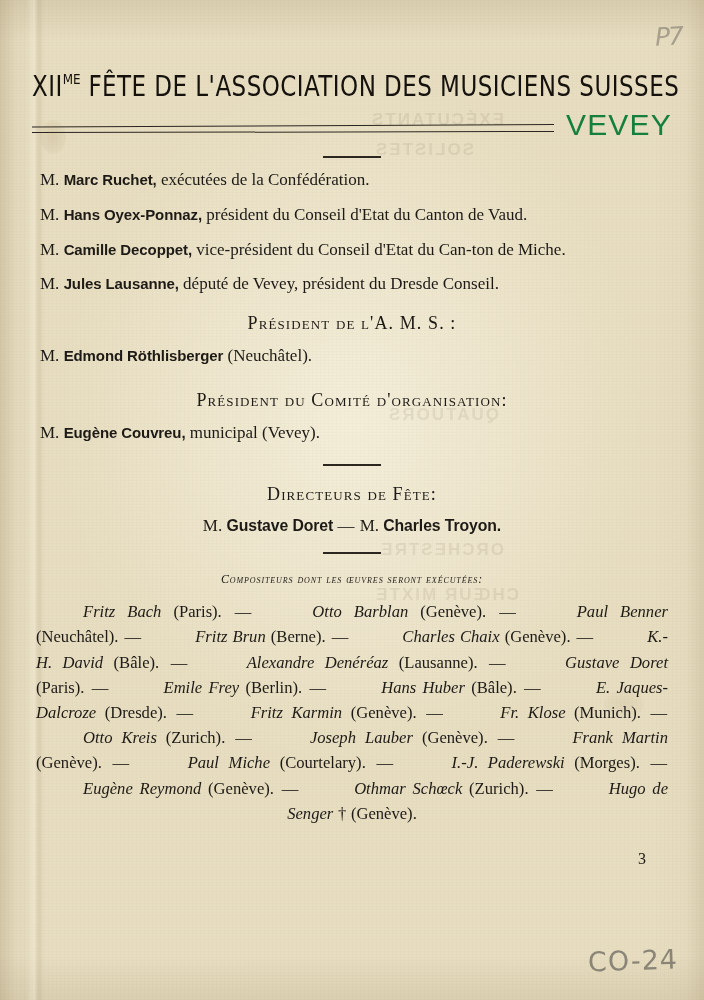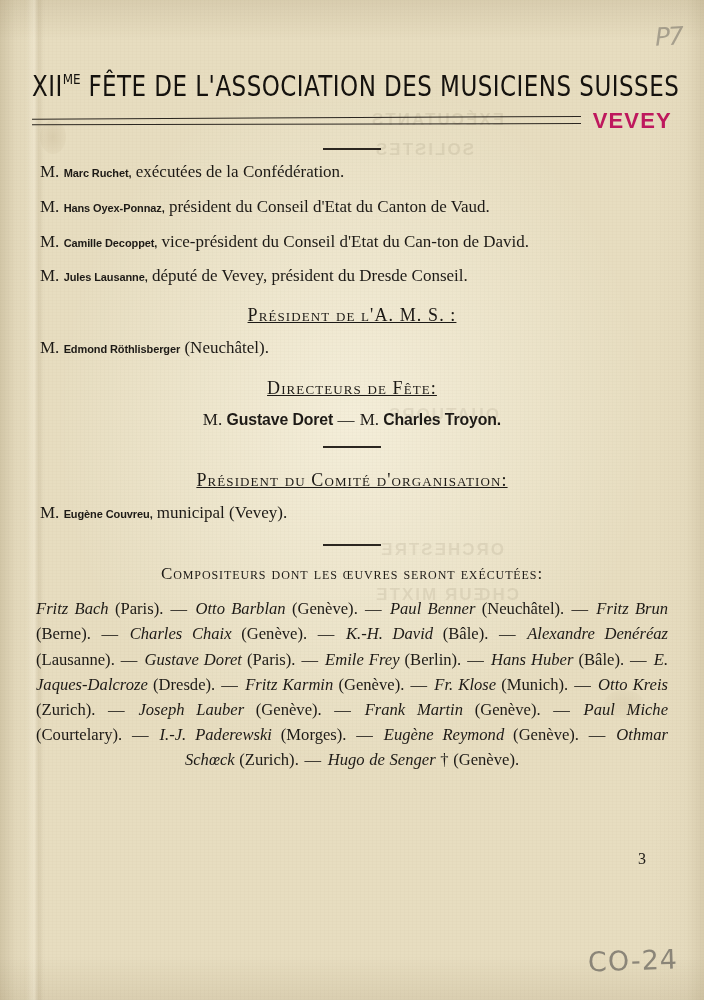--- a/index.html
+++ b/index.html
@@ -134,25 +134,25 @@
   .double-rule .r1, .double-rule .r2 {
     position: absolute;
     left: 0; right: 0;
     height: 1.4px;
     background: #2b2620;
   }
   .double-rule .r1 { top: 4px; transform: rotate(-0.28deg); transform-origin: right center; }
   .double-rule .r2 { top: 11px; transform: rotate(-0.12deg); transform-origin: right center; }
   .vevey {
     font-family: "Liberation Sans", sans-serif;
-    font-weight: 700;
-    font-size: 22px;
+    font-weight: 400;
+    font-size: 30px;
     letter-spacing: 1.2px;
     line-height: 1;
-    color: #be185d;
+    color: #15803d;
   }
 
   .short-rule {
     width: 58px;
     height: 2.6px;
     background: #2b2620;
     margin: 16px auto 0;
   }
   .short-rule.thin { height: 2px; }
 
@@ -164,46 +164,46 @@
   }
   .heading.caps-lg {
     font-size: 17.5px;
     letter-spacing: 0.6px;
     margin-top: 24px;
   }
   .heading.smallcaps {
     font-variant: small-caps;
     font-size: 18px;
     letter-spacing: 1.1px;
-    text-decoration: underline;
   }
   .heading.smallcaps-sm {
     font-variant: small-caps;
-    font-size: 17px;
+    font-size: 12px;
     letter-spacing: 0.9px;
+    font-style: italic;
   }
 
   
   .entry {
     font-size: 17px;
     line-height: 1.45;
     text-indent: 0;
     padding-left: 8px;
     margin-top: 10px;
     text-align: left;
   }
   .entry .hang {
     display: block;
     padding-left: 44px;
     text-indent: -44px;
   }
   .nm {
     font-family: "Liberation Sans", sans-serif;
     font-weight: 700;
-    font-size: 11px;
+    font-size: 15px;
     letter-spacing: -0.1px;
   }
   .entry.just .hang { text-align: justify; }
 
   .directors {
     text-align: center;
     font-size: 17px;
     margin-top: 11px;
   }
   .directors .nm { font-size: 15.8px; }
@@ -212,20 +212,21 @@
   .composers {
     margin-top: 12px;
     font-size: 16.6px;
     line-height: 1.52;
     text-align: justify;
     text-align-last: center;
     padding: 0 4px;
     word-spacing: 0.5px;
   }
   .composers i {
+    margin-left: 47px;
   }
   .dash { letter-spacing: 1px; }
 
   .folio {
     position: absolute;
     right: 58px;
     bottom: 132px;
     font-size: 16px;
   }
 </style>
@@ -263,52 +264,52 @@
   </div>
 
   <div>
     <div class="entry just">
       <span class="hang"><span>M. </span><span class="nm">Marc Ruchet,</span><span> exécutées de la Confédération.</span></span>
     </div>
     <div class="entry just">
       <span class="hang"><span>M. </span><span class="nm">Hans Oyex-Ponnaz,</span><span> président du Conseil d'Etat du Canton de Vaud.</span></span>
     </div>
     <div class="entry just">
-      <span class="hang"><span>M. </span><span class="nm">Camille Decoppet,</span><span> vice-président du Conseil d'Etat du Can-ton de David.</span></span>
+      <span class="hang"><span>M. </span><span class="nm">Camille Decoppet,</span><span> vice-président du Conseil d'Etat du Can-ton de Miche.</span></span>
     </div>
     <div class="entry just">
       <span class="hang"><span>M. </span><span class="nm">Jules Lausanne,</span><span> député de Vevey, président du Dresde Conseil.</span></span>
     </div>
   </div>
 
   <div style="margin-top:16px;">
     <div class="heading smallcaps">Président de l'A. M. S. :</div>
     <div class="entry">
       <span class="hang"><span>M. </span><span class="nm">Edmond Röthlisberger</span><span> (Neuchâtel).</span></span>
     </div>
+  </div>
+
+  <div style="margin-top:22px;">
+    <div class="heading smallcaps">Président du Comité d'organisation:</div>
+    <div class="entry">
+      <span class="hang"><span>M. </span><span class="nm">Eugène Couvreu,</span><span> municipal (Vevey).</span></span>
+    </div>
+    <div class="short-rule thin" style="margin-top:18px;"></div>
   </div>
 
   <div style="margin-top:18px;">
     <div class="heading smallcaps">Directeurs de Fête:</div>
     <div class="directors">
       <span>M. </span><span class="nm">Gustave Doret</span>
       <span class="dash">—</span>
       <span>M. </span><span class="nm">Charles Troyon.</span>
     </div>
     <div class="short-rule thin" style="margin-top:16px;"></div>
   </div>
 
-  <div style="margin-top:22px;">
-    <div class="heading smallcaps">Président du Comité d'organisation:</div>
-    <div class="entry">
-      <span class="hang"><span>M. </span><span class="nm">Eugène Couvreu,</span><span> municipal (Vevey).</span></span>
-    </div>
-    <div class="short-rule thin" style="margin-top:18px;"></div>
-  </div>
-
   <div style="margin-top:18px;">
     <div class="heading smallcaps-sm">Compositeurs dont les œuvres seront exécutées:</div>
     <div class="composers" id="composers-list"><i>Fritz Bach</i> <span>(Paris).</span><span class="dash"> — </span><i>Otto Barblan</i> <span>(Genève).</span><span class="dash"> — </span><i>Paul Benner</i> <span>(Neuchâtel).</span><span class="dash"> — </span><i>Fritz Brun</i> <span>(Berne).</span><span class="dash"> — </span><i>Charles Chaix</i> <span>(Genève).</span><span class="dash"> — </span><i>K.-H. David</i> <span>(Bâle).</span><span class="dash"> — </span><i>Alexandre Denéréaz</i> <span>(Lausanne).</span><span class="dash"> — </span><i>Gustave Doret</i> <span>(Paris).</span><span class="dash"> — </span><i>Emile Frey</i> <span>(Berlin).</span><span class="dash"> — </span><i>Hans Huber</i> <span>(Bâle).</span><span class="dash"> — </span><i>E. Jaques-Dalcroze</i> <span>(Dresde).</span><span class="dash"> — </span><i>Fritz Karmin</i> <span>(Genève).</span><span class="dash"> — </span><i>Fr. Klose</i> <span>(Munich).</span><span class="dash"> — </span><i>Otto Kreis</i> <span>(Zurich).</span><span class="dash"> — </span><i>Joseph Lauber</i> <span>(Genève).</span><span class="dash"> — </span><i>Frank Martin</i> <span>(Genève).</span><span class="dash"> — </span><i>Paul Miche</i> <span>(Courtelary).</span><span class="dash"> — </span><i>I.-J. Paderewski</i> <span>(Morges).</span><span class="dash"> — </span><i>Eugène Reymond</i> <span>(Genève).</span><span class="dash"> — </span><i>Othmar Schœck</i> <span>(Zurich).</span><span class="dash"> — </span><i>Hugo de Senger</i> <span>†</span> <span>(Genève).</span></div>
   </div>
 
   <div class="folio">3</div>
 </div>
 
 <div class="pencil" id="pencil-top">P7</div>
 <div class="pencil" id="pencil-bottom">CO-24</div>

